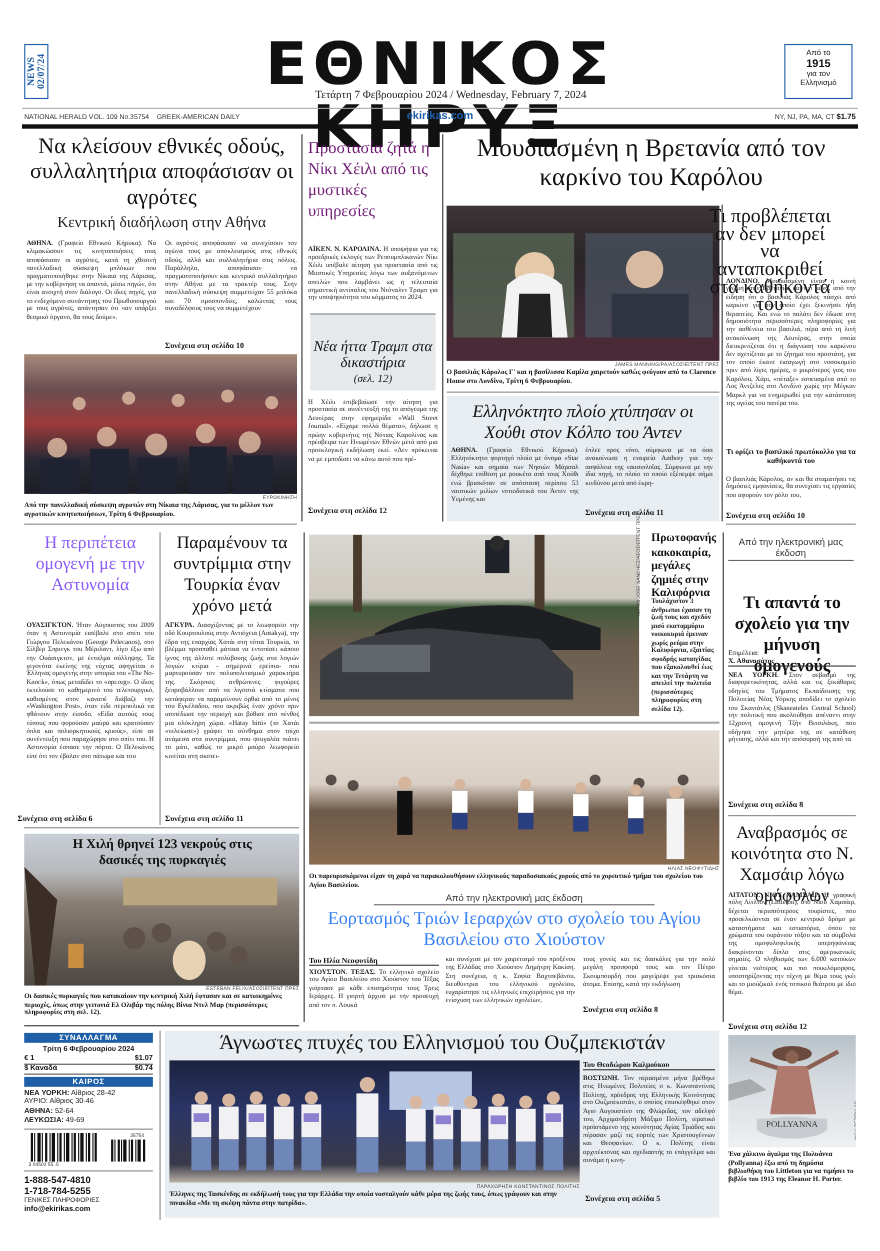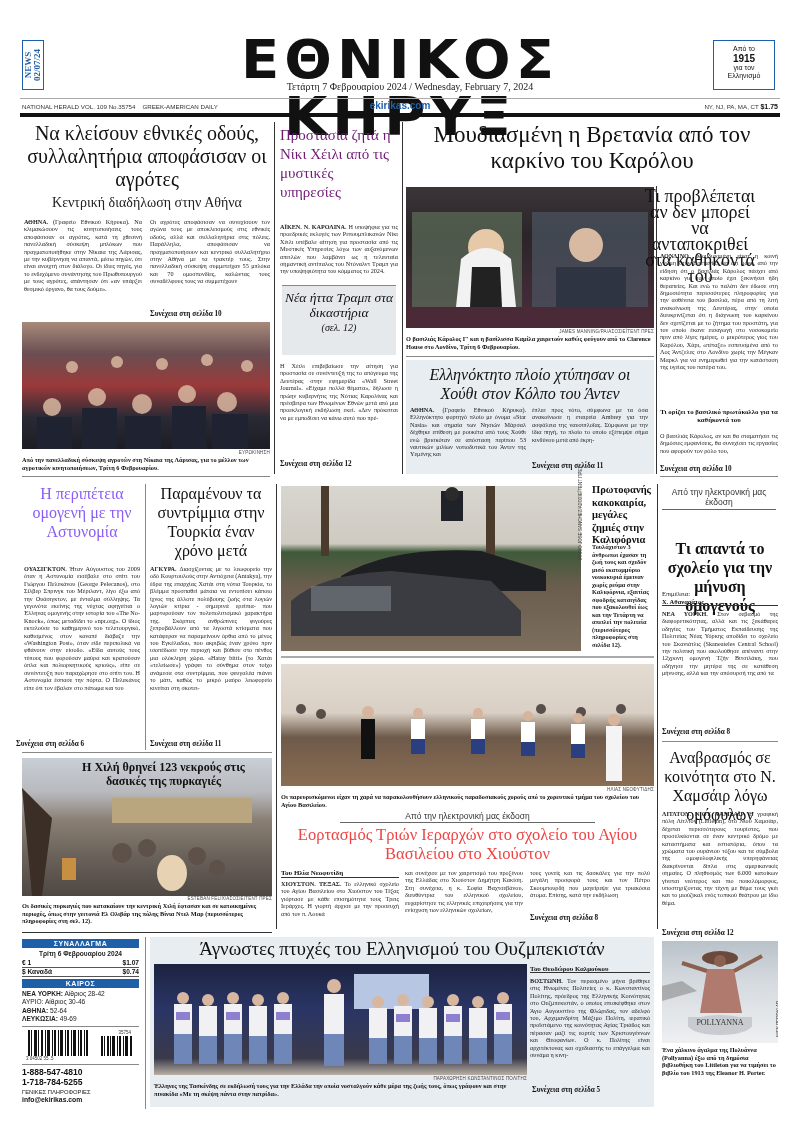--- a/index.html
+++ b/index.html
@@ -86,21 +86,21 @@
 <div class="abs caption" style="left:22px;top:456px;width:248px;">Από την πανελλαδική σύσκεψη αγροτών στη Νίκαια της Λάρισας, για το μέλλον των αγροτικών κινητοποιήσεων, Τρίτη 6 Φεβρουαρίου.</div>
 <div class="hr" style="left:22px;top:476px;width:248px;"></div>
 
 <div class="vr" style="left:274px;top:122px;height:352px;background:#333;"></div>
 
 <div class="abs serif" style="left:280px;top:126px;width:118px;text-align:left;font-size:15px;line-height:19px;color:#701a75;">Προστασία ζητά η Νίκι Χέιλι από τις μυστικές υπηρεσίες</div>
 <div class="abs body-text" style="left:280px;top:223px;width:118px;height:62px;overflow:hidden;">
   <b>ΑΪΚΕΝ. Ν. ΚΑΡΟΛΙΝΑ.</b>
   <span>Η υποψήφια για τις προεδρικές εκλογές των Ρεπουμπλικανών Νίκι Χέιλι υπέβαλε αίτηση για προστασία από τις Μυστικές Υπηρεσίες λόγω των αυξανόμενων απειλών που λαμβάνει ως η τελευταία σημαντική αντίπαλος του Ντόναλντ Τραμπ για την υποψηφιότητα του κόμματος το 2024.</span>
 </div>
-<div class="abs" style="left:282px;top:285px;width:114px;height:70px;background:#e6e9ec;border-top:1px solid #888;text-align:center;padding-top:4px;">
+<div class="abs" style="left:282px;top:285px;width:114px;height:70px;background:#e6e9ec;border-top:1px solid #888;text-align:center;padding-top:21px;">
   <div class="serif" style="font-style:italic;font-size:13.5px;line-height:15px;">Νέα ήττα Τραμπ στα δικαστήρια</div>
   <div class="serif" style="font-style:italic;font-size:10px;margin-top:2px;">(σελ. 12)</div>
 </div>
 <div class="abs body-text" style="left:280px;top:362px;width:118px;height:90px;overflow:hidden;">
   <span>Η Χέιλι επιβεβαίωσε την αίτηση για προστασία σε συνέντευξή της το απόγευμα της Δευτέρας στην εφημερίδα «Wall Street Journal». «Είχαμε πολλά θέματα», δήλωσε η πρώην κυβερνήτις της Νότιας Καρολίνας και πρέσβειρα των Ηνωμένων Εθνών μετά από μια προεκλογική εκδήλωση εκεί. «Δεν πρόκειται να με εμποδίσει να κάνω αυτό που πρέ-</span>
 </div>
 <div class="abs cont" style="left:280px;top:460px;">Συνέχεια στη σελίδα 12</div>
 
 <div class="vr" style="left:402px;top:122px;height:352px;background:#333;"></div>
 
@@ -170,21 +170,21 @@
     <ellipse cx="150" cy="115" rx="15" ry="18" fill="#e7d2b4"></ellipse>
     <rect x="40" y="100" width="14" height="22" fill="#c88e42"></rect>
     <g fill="#5d5149">
         <circle cx="100" cy="95" r="10"></circle>
         <circle cx="125" cy="90" r="9"></circle>
         <circle cx="175" cy="98" r="9"></circle>
         <circle cx="195" cy="110" r="8"></circle>
       </g>
   </svg>
 </div>
-<div class="abs serif" style="left:76px;top:760px;width:175px;text-align:center;font-size:12px;line-height:14px;font-weight:bold;color:#111;">Η Χιλή θρηνεί 123 νεκρούς στις δασικές της πυρκαγιές</div>
+<div class="abs serif" style="left:60px;top:760px;width:175px;text-align:center;font-size:12px;line-height:14px;font-weight:bold;color:#111;">Η Χιλή θρηνεί 123 νεκρούς στις δασικές της πυρκαγιές</div>
 <div class="abs credit" style="left:22px;top:896px;width:250px;">ESTEBAN FELIX/ΑΣΟΣΙΕΪΤΕΝΤ ΠΡΕΣ</div>
 <div class="abs caption" style="left:22px;top:902px;width:250px;">Οι δασικές πυρκαγιές που κατακαίουν την κεντρική Χιλή έφτασαν και σε κατοικημένες περιοχές, όπως στην γειτονιά Ελ Ολιβάρ της πόλης Βίνια Ντελ Μαρ (περισσότερες πληροφορίες στη σελ. 12).</div>
 <div class="hr" style="left:22px;top:932px;width:250px;background:#333;"></div>
 
 <div class="vr" style="left:276px;top:484px;height:445px;background:#333;"></div>
 
 <div class="photo" style="left:281px;top:486px;width:300px;height:165px;background:linear-gradient(180deg,#d8d6d0 0%,#cfcac1 35%,#3f5a3a 40%,#6a5d4d 60%,#7d6e5e 100%);">
   <svg width="300" height="165">
     <rect x="40" y="0" width="8" height="70" fill="#4a3b2c"></rect>
       <rect x="205" y="0" width="9" height="70" fill="#4a3b2c"></rect>
@@ -228,21 +228,21 @@
         <circle cx="297" cy="54" r="5" fill="#d6b59c"></circle>
       <rect x="325" y="62" width="16" height="55" fill="#f4f4f4"></rect>
         <circle cx="333" cy="56" r="6" fill="#d6b59c"></circle>
       </g>
   </svg>
 </div>
 <div class="abs credit" style="left:281px;top:787px;width:373px;">ΗΛΙΑΣ ΝΕΟΦΥΤΙΔΗΣ</div>
 <div class="abs caption" style="left:281px;top:793px;width:373px;">Οι παρευρισκόμενοι είχαν τη χαρά να παρακολουθήσουν ελληνικούς παραδοσιακούς χορούς από το χορευτικό τμήμα του σχολείου του Αγίου Βασιλείου.</div>
 
 <div class="abs kicker" style="left:340px;top:811px;width:255px;border-bottom:1px solid #666;padding-bottom:1px;">Από την ηλεκτρονική μας έκδοση</div>
-<div class="abs serif" style="left:285px;top:825px;width:365px;text-align:center;font-size:16.5px;line-height:19px;color:#ef4444;">Εορτασμός Τριών Ιεραρχών στο σχολείο του Αγίου Βασιλείου στο Χιούστον</div>
+<div class="abs serif" style="left:285px;top:825px;width:365px;text-align:center;font-size:16.5px;line-height:19px;color:#3b82f6;">Εορτασμός Τριών Ιεραρχών στο σχολείο του Αγίου Βασιλείου στο Χιούστον</div>
 <div class="abs" style="left:281px;top:869px;width:118px;font-family:'Liberation Serif',serif;font-weight:bold;font-size:7px;border-bottom:1px solid #333;">Του Ηλία Νεοφυτίδη</div>
 <div class="abs body-text" style="left:281px;top:880px;width:118px;height:40px;overflow:hidden;">
   <b>ΧΙΟΥΣΤΟΝ. ΤΕΞΑΣ.</b>
   <span>Το ελληνικό σχολείο του Αγίου Βασιλείου στο Χιούστον του Τέξας γιόρτασε με κάθε επισημότητα τους Τρεις Ιεράρχες. Η γιορτή άρχισε με την προσευχή από τον π. Λουκά</span>
 </div>
 <div class="abs body-text" style="left:405px;top:869px;width:118px;height:50px;overflow:hidden;">
   <span>και συνέχισε με τον χαιρετισμό του προξένου της Ελλάδας στο Χιούστον Δημήτρη Κακίση. Στη συνέχεια, η κ. Σοφία Βαχτσεβάνου, διευθύντρια του ελληνικού σχολείου, ευχαρίστησε τις ελληνικές επιχειρήσεις για την ενίσχυση των ελληνικών σχολείων,</span>
 </div>
 <div class="abs body-text" style="left:530px;top:869px;width:120px;height:35px;overflow:hidden;">
   <span>τους γονείς και τις δασκάλες για την πολύ μεγάλη προσφορά τους και τον Πέτρο Σκουμπουρδή που μαγείρεψε για τριακόσια άτομα. Επίσης, κατά την εκδήλωση</span>

